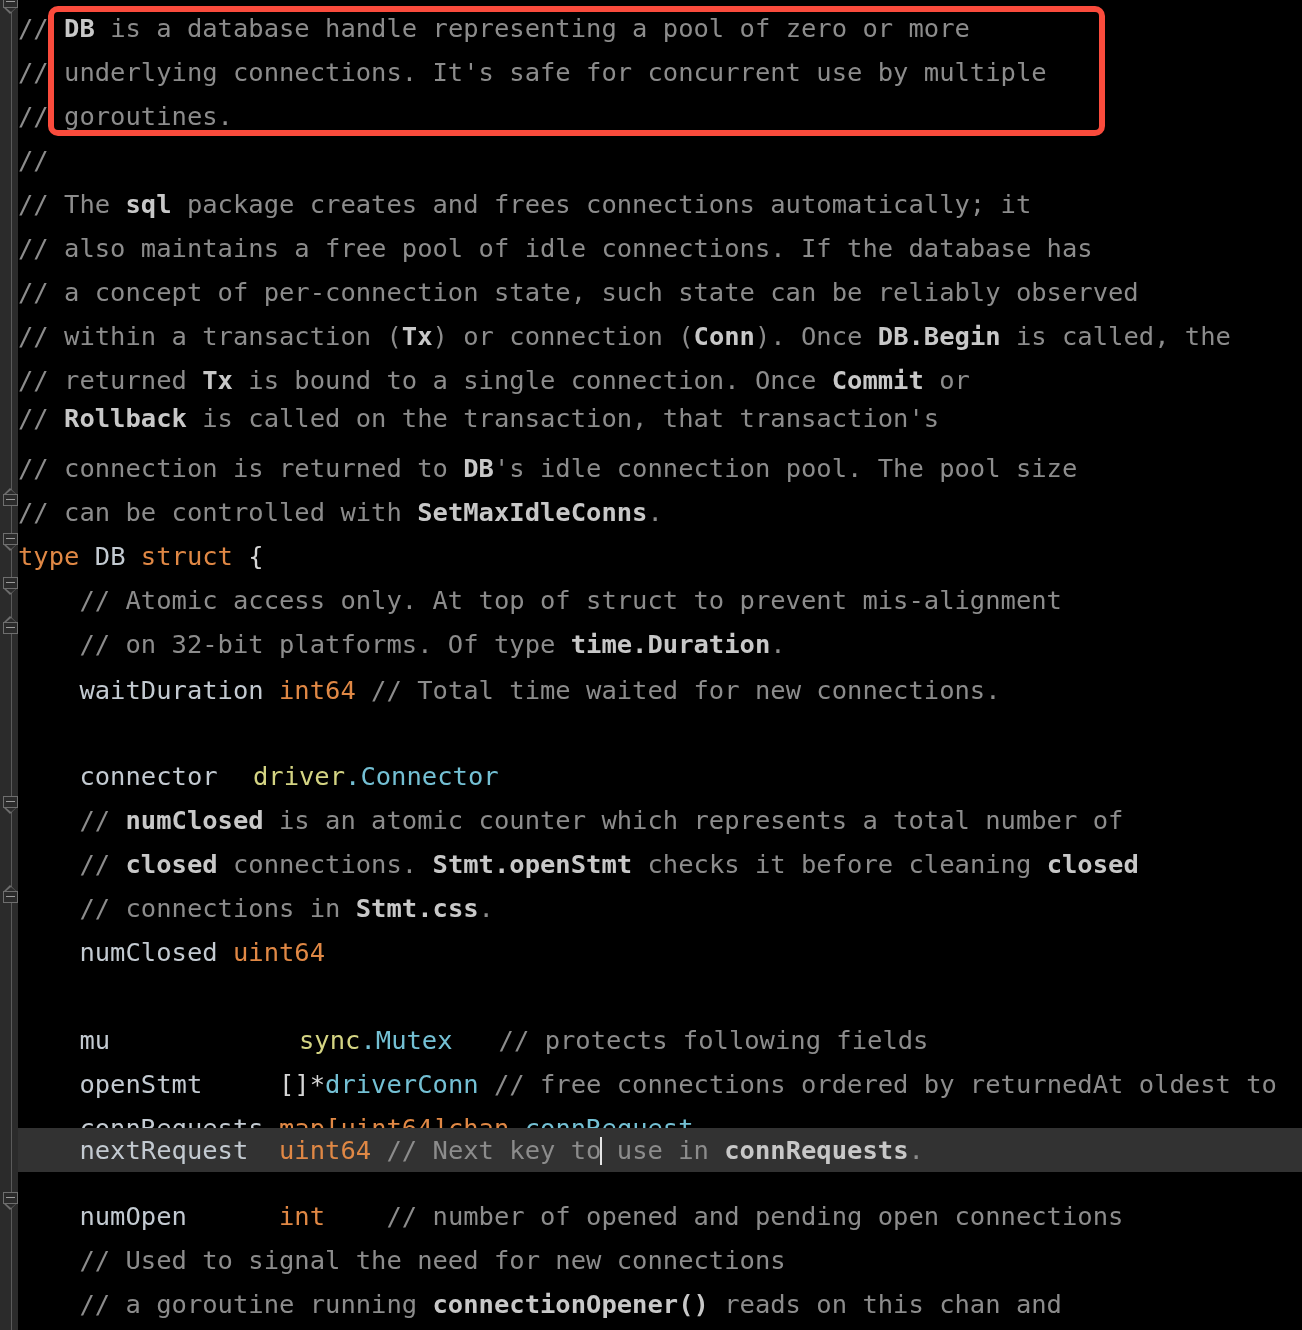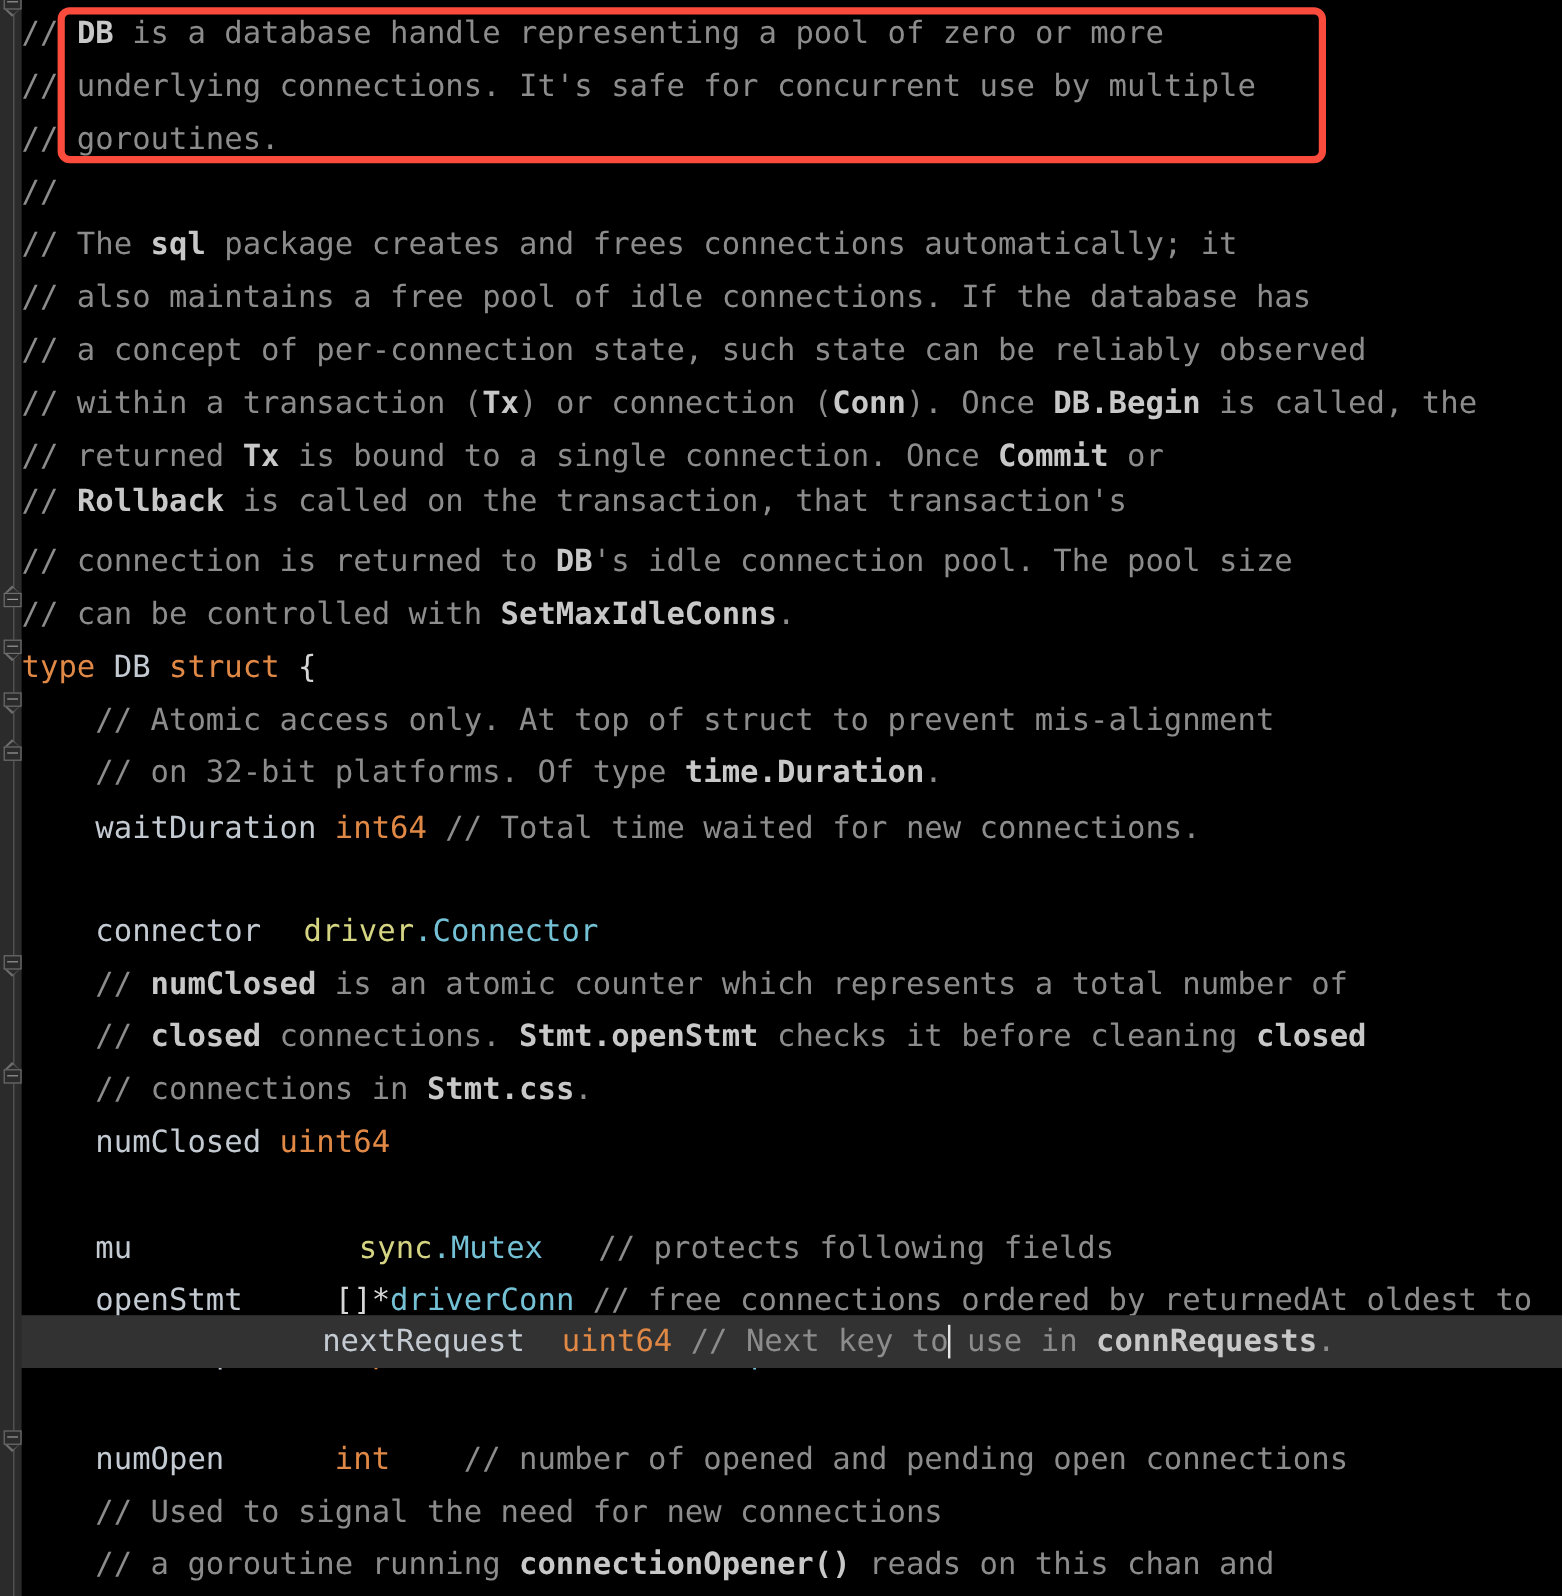--- a/index.html
+++ b/index.html
@@ -191,21 +191,21 @@
       <div class="line" style="top: 710px;"><span class="punc"></span></div>
       <div class="line" style="top: 754px;"><span class="ident">    connector </span><span class="pkg">driver</span><span class="cls">.Connector</span></div>
       <div class="line" style="top: 798px;"><span class="cmt">    // </span><span class="cmt-id">numClosed</span><span class="cmt"> is an atomic counter which represents a total number of</span></div>
       <div class="line" style="top: 842px;"><span class="cmt">    // </span><span class="cmt-id">closed</span><span class="cmt"> connections. </span><span class="cmt-id">Stmt.openStmt</span><span class="cmt"> checks it before cleaning </span><span class="cmt-id">closed</span></div>
       <div class="line" style="top: 886px;"><span class="cmt">    // connections in </span><span class="cmt-id">Stmt.css</span><span class="cmt">.</span></div>
       <div class="line" style="top: 930px; text-decoration: underline;"><span class="ident">    numClosed </span><span class="type">uint64</span></div>
       <div class="line" style="top: 974px;"><span class="punc"></span></div>
       <div class="line" style="top: 1018px;"><span class="ident">    mu           </span><span class="pkg">sync</span><span class="cls">.Mutex</span><span class="cmt">   // protects following fields</span></div>
       <div class="line" style="top: 1062px;"><span class="ident">    openStmt     </span><span class="punc">[]*</span><span class="cls">driverConn</span><span class="cmt"> // free connections ordered by returnedAt oldest to</span></div>
       <div class="line" style="top: 1106px;"><span class="ident">    connRequests </span><span class="kw">map[</span><span class="type">uint64</span><span class="kw">]chan</span><span class="punc"> </span><span class="cls">connRequest</span></div>
-      <div class="line current" style="top: 1096px; text-align: center;"><span class="ident">    nextRequest  </span><span class="type">uint64</span><span class="cmt"> // Next key to</span><span class="caret"></span><span class="cmt"> use in </span><span class="cmt-id">connRequests</span><span class="cmt">.</span></div>
+      <div class="line current" style="top: 1128px;"><span class="ident">    nextRequest  </span><span class="type">uint64</span><span class="cmt"> // Next key to</span><span class="caret"></span><span class="cmt"> use in </span><span class="cmt-id">connRequests</span><span class="cmt">.</span></div>
       <div class="line" style="top: 1238px;"><span class="cmt">    // Used to signal the need for new connections</span></div>
       <div class="line" style="top: 1194px;"><span class="ident">    numOpen      </span><span class="type">int</span><span class="cmt">    // number of opened and pending open connections</span></div>
       <div class="line" style="top: 1282px;"><span class="cmt">    // a goroutine running </span><span class="cmt-id">connectionOpener()</span><span class="cmt"> reads on this chan and</span></div>
     </div>
 
   <div id="gutter">
     <div class="spine"></div>
   <div class="fold down" style="top: -4px;">
         <div class="tip"></div>
         <div class="tipin"></div>

